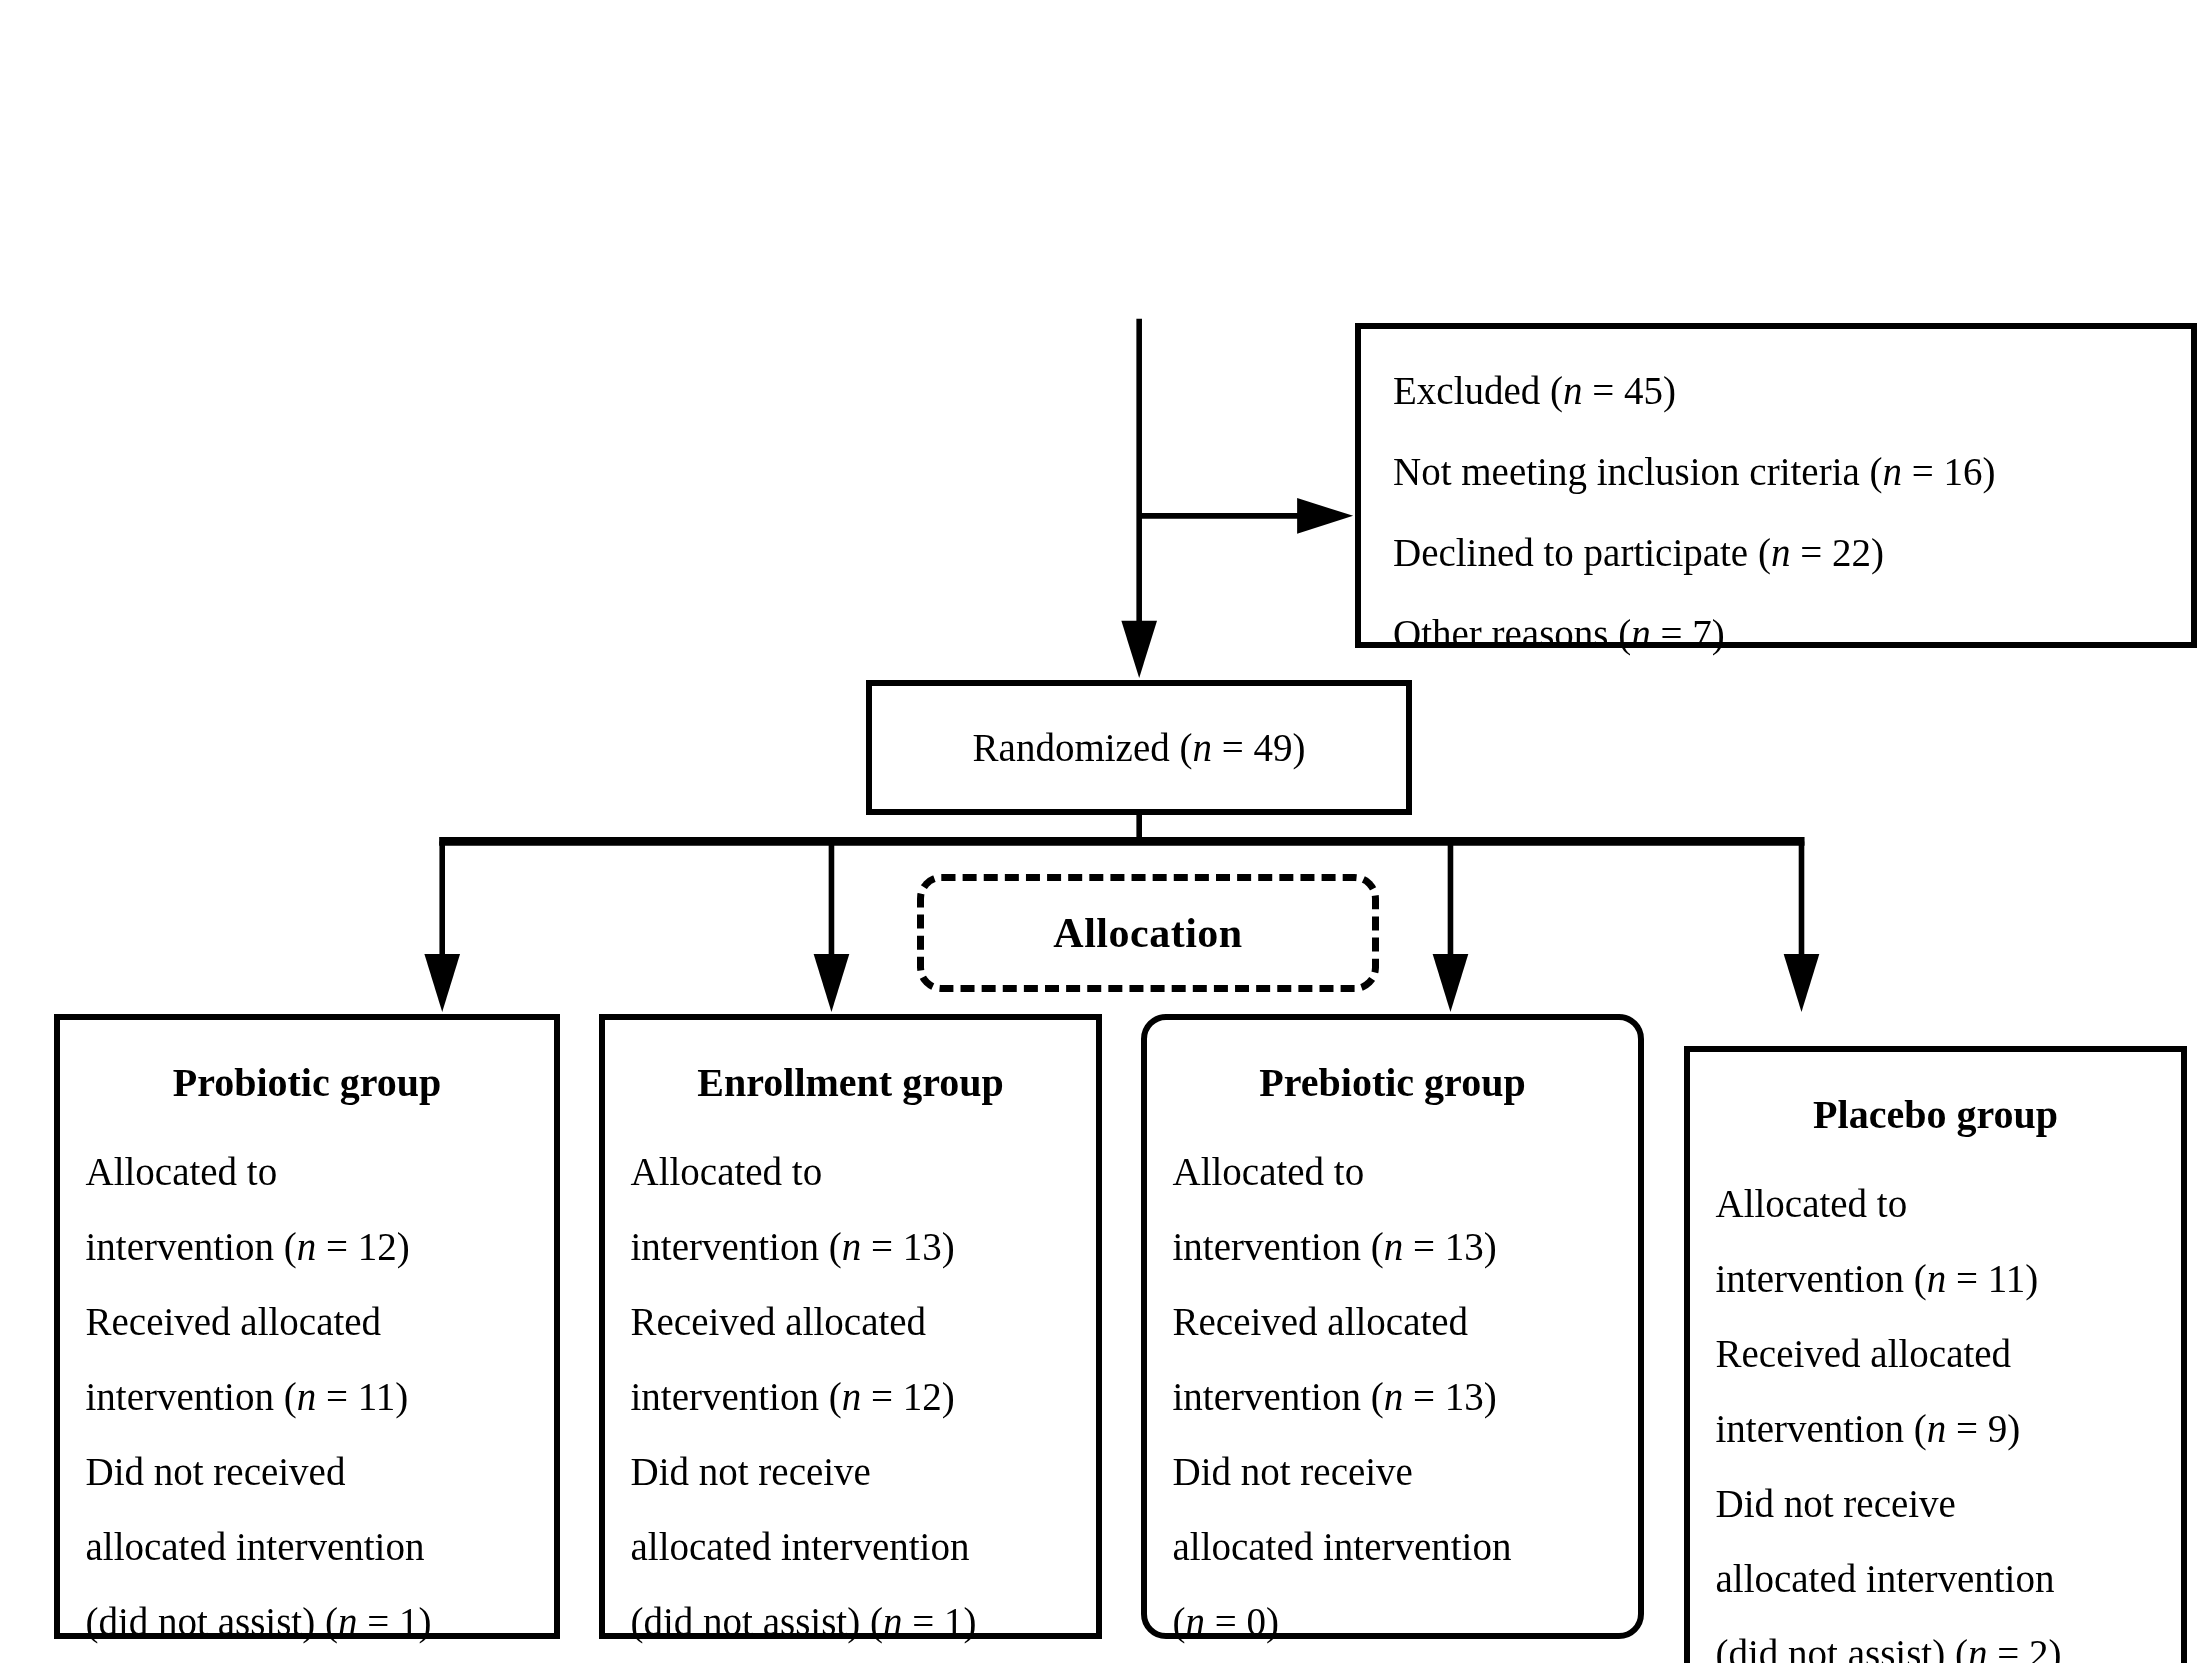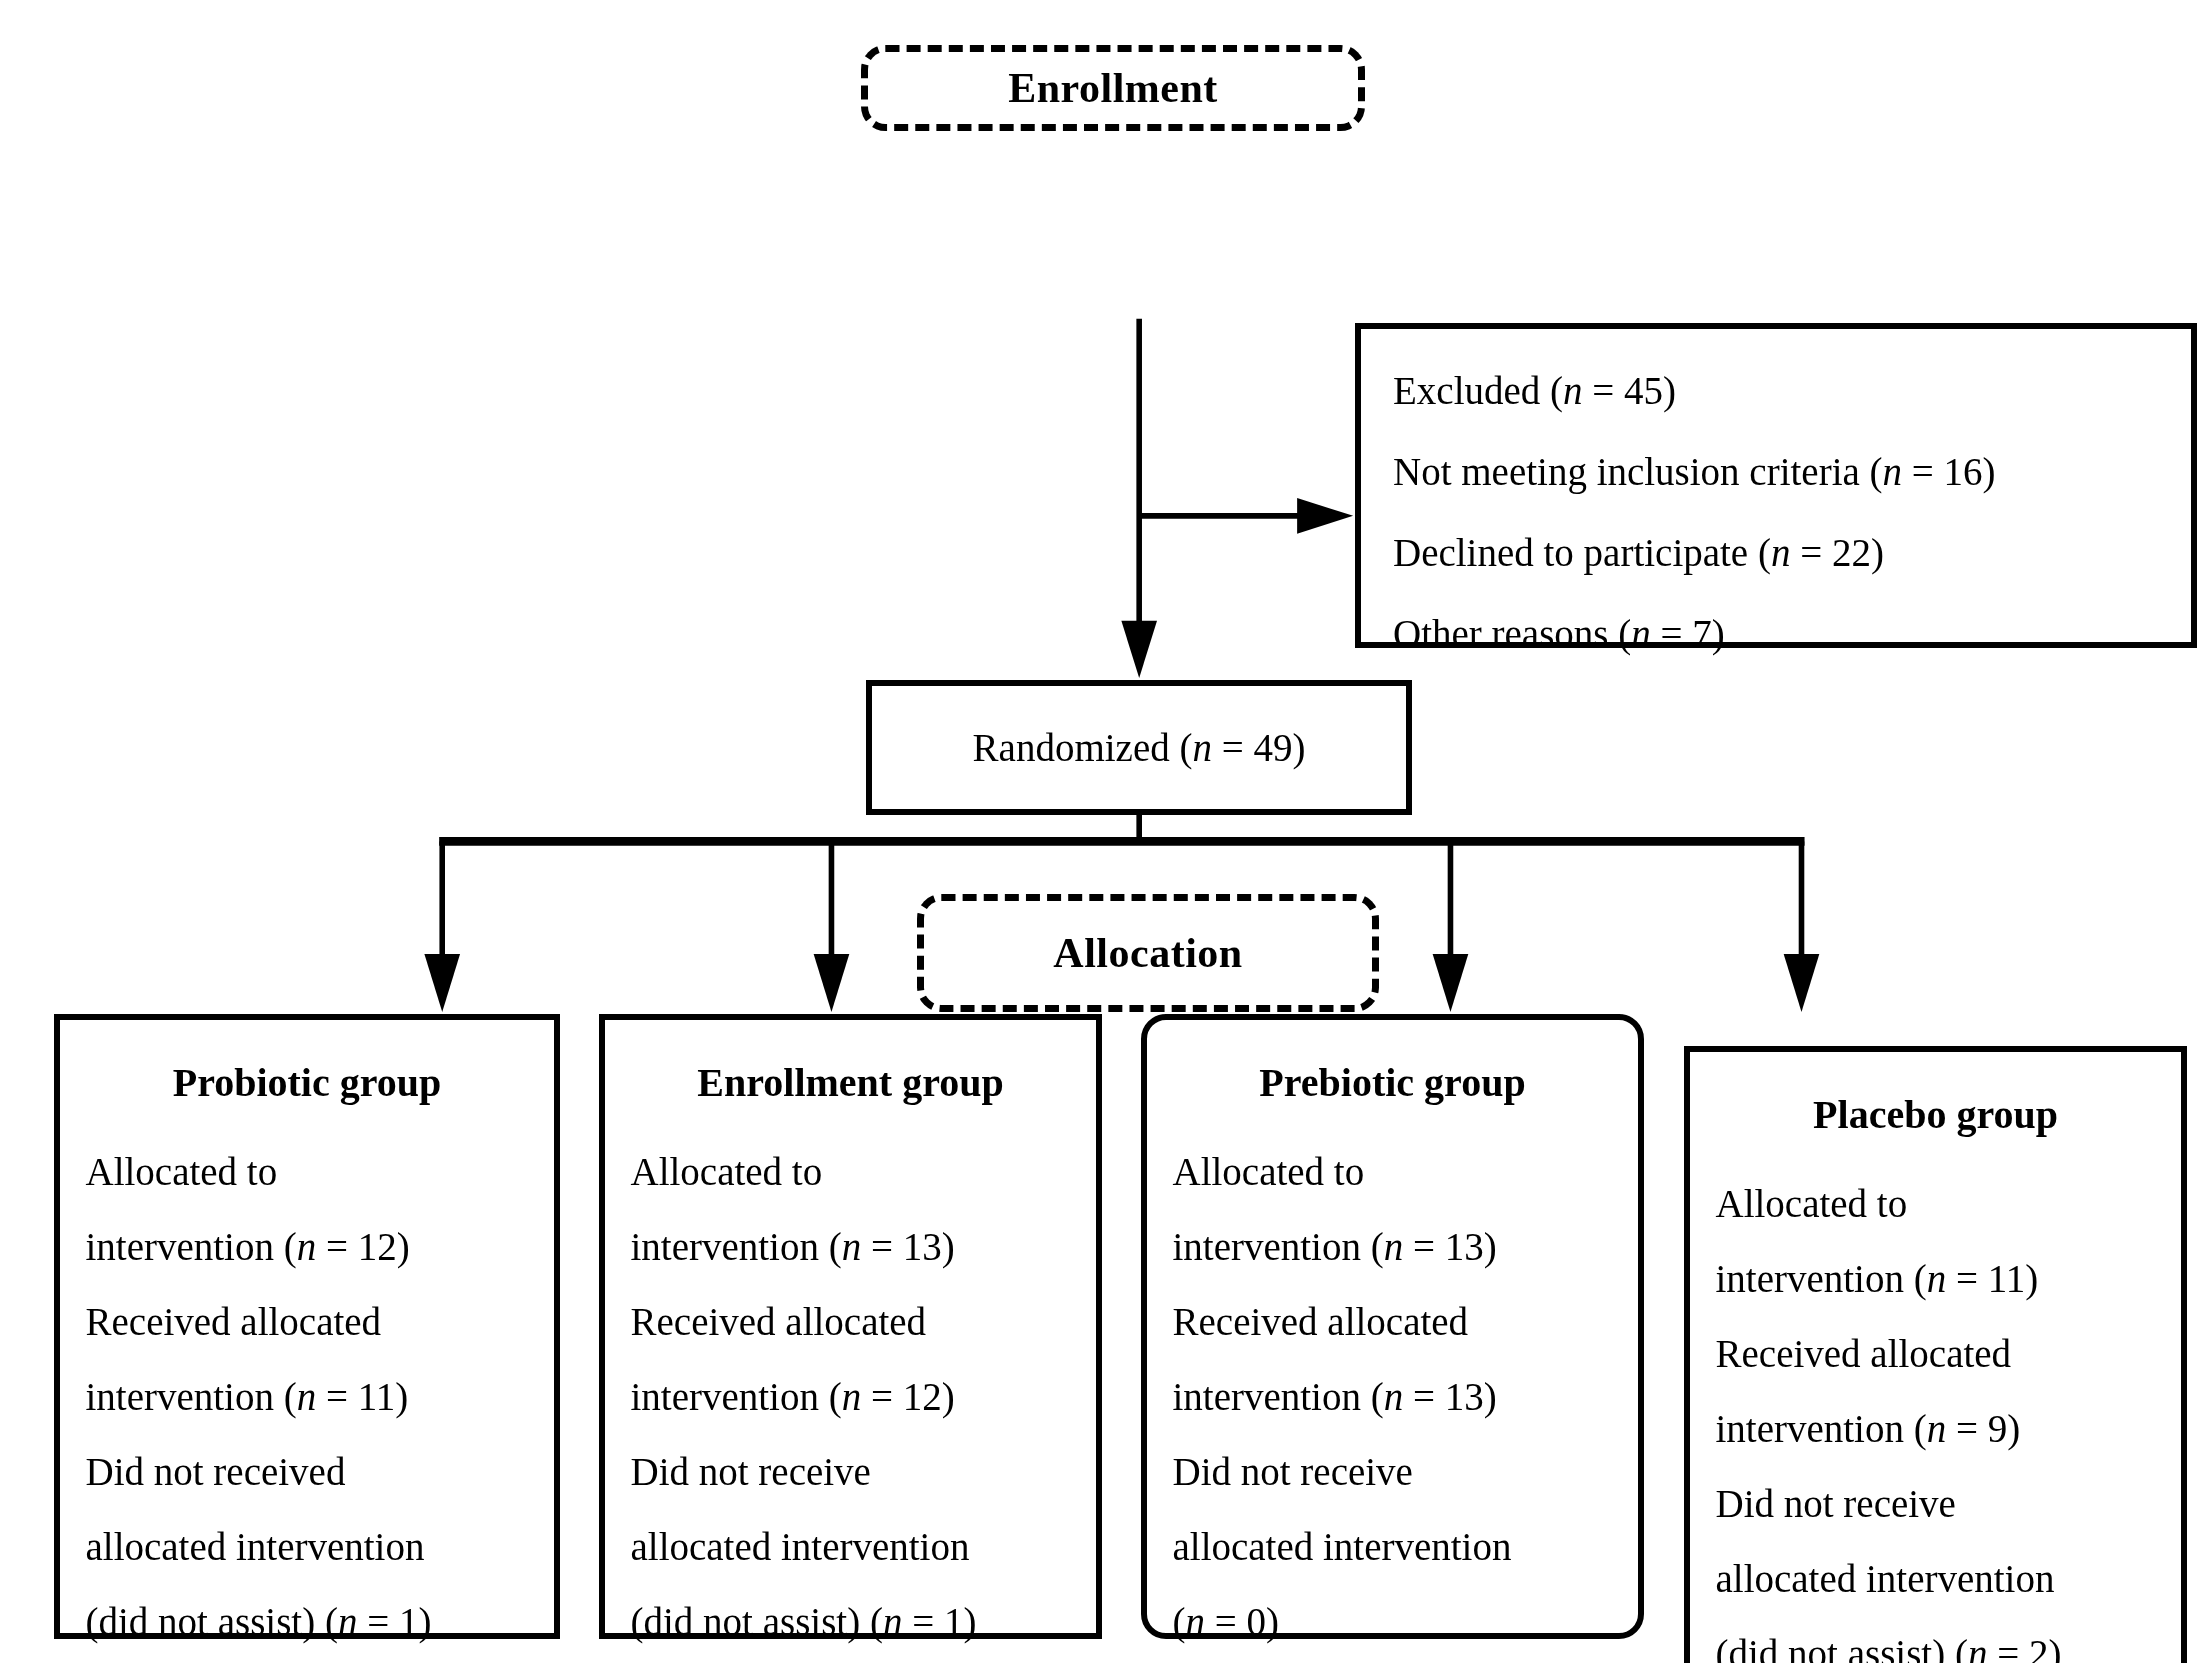--- a/index.html
+++ b/index.html
@@ -93,34 +93,31 @@
     <line x1="868" y1="1651" x2="868" y2="1885" stroke="#000" stroke-width="11"></line>
     <polygon points="868,1986 833,1872 903,1872" fill="#000"></polygon>
     <line x1="1632" y1="1651" x2="1632" y2="1885" stroke="#000" stroke-width="11"></line>
     <polygon points="1632,1986 1597,1872 1667,1872" fill="#000"></polygon>
     <line x1="2847" y1="1651" x2="2847" y2="1885" stroke="#000" stroke-width="11"></line>
     <polygon points="2847,1986 2812,1872 2882,1872" fill="#000"></polygon>
     <line x1="3536" y1="1651" x2="3536" y2="1885" stroke="#000" stroke-width="11"></line>
     <polygon points="3536,1986 3501,1872 3571,1872" fill="#000"></polygon>
   </svg>
 
-  <div class="dashedbox" style="left:861px; top:45px; width:504px; height:86px;">
-    <span class="phase-label">Enrollment</span>
-  </div>
 
 
   <div class="box" style="left:1355px; top:323px; width:842px; height:325px;">
     <div class="excluded-body">Excluded (<i>n</i> = 45)<br>Not meeting inclusion criteria (<i>n</i> = 16)<br>Declined to participate (<i>n</i> = 22)<br>Other reasons (<i>n</i> = 7)</div>
   </div>
 
   <div class="box center-text" style="left:866px; top:680px; width:546px; height:135px;">
     <span>Randomized (<i>n</i> = 49)</span>
   </div>
 
-  <div class="dashedbox" style="left:917px; top:894px; width:462px; height:118px;justify-content:center;">
+  <div class="dashedbox" style="left:917px; top:874px; width:462px; height:118px;justify-content:center;">
     <span class="phase-label">Allocation</span>
   </div>
 
   <div class="box" style="left:54px; top:1014px; width:506px; height:625px;">
     <div class="group-title">Probiotic group</div>
     <div class="group-body">Allocated to<br>intervention (<i>n</i> = 12)<br>Received allocated<br>intervention (<i>n</i> = 11)<br>Did not received<br>allocated intervention<br>(did not assist) (<i>n</i> = 1)</div>
   </div>
 
   <div class="box" style="left:599px; top:1014px; width:503px; height:625px;">
     <div class="group-title">Enrollment group</div>

